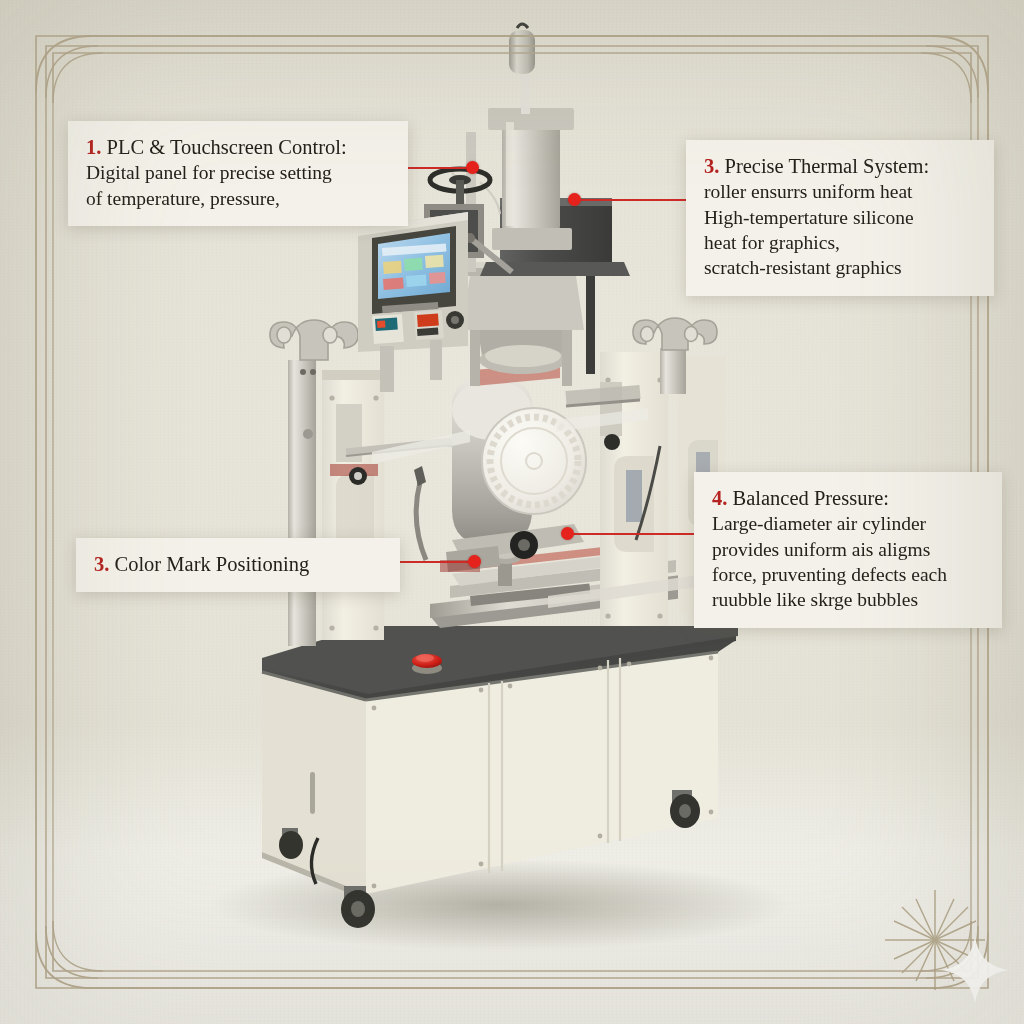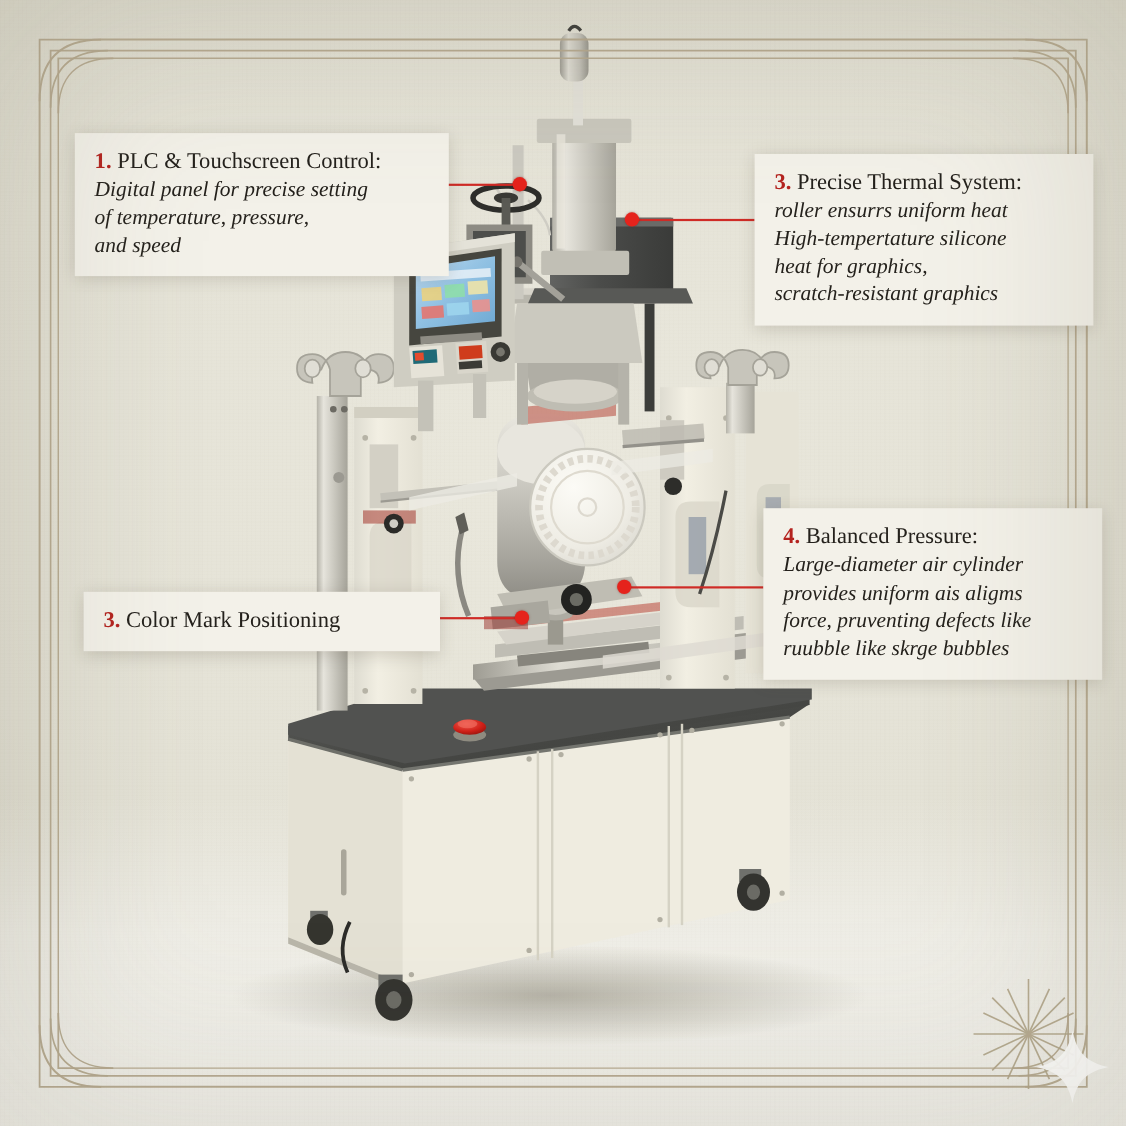--- a/index.html
+++ b/index.html
@@ -32,26 +32,26 @@
 
   
   .callout{position:absolute;background:#f3f1e9;
     box-shadow:0 3px 14px rgba(90,84,62,.22);
     padding:13px 18px 15px 18px;
     color:#24211c;line-height:1.30;font-size:19.5px;
     -webkit-font-smoothing:antialiased;}
   .callout .ttl{display:block;font-size:20.5px;line-height:1.28;}
   .callout .num{color:#b4231f;font-weight:700;}
   .callout .body{display:block;}
-  .callout .ln{display:block;white-space:nowrap;font-style:italic;}
+  .callout .ln{display:block;white-space:nowrap;}
 
   #co1{left:68px;top:121px;width:304px;}
   #co2{left:686px;top:140px;width:272px;}
   #co3{left:76px;top:514px;width:288px;margin-top:24px;}
-  #co4{left:694px;top:462px;width:272px;}
+  #co4{left:694px;top:472px;width:272px;}
 
   .leader{position:absolute;height:2px;background:#cf2b26;}
   .dot{position:absolute;width:13px;height:13px;border-radius:50%;background:#e5231c;
     box-shadow:0 0 2px rgba(120,20,16,.5);}
 
   
   .spark{position:absolute;}
 </style>
 </head>
 <body>
@@ -400,21 +400,20 @@
   <div class="dot" style="left:468px;top:555px;"></div>
 
   <div class="leader" style="left:567px;top:533px;width:127px;"></div>
   <div class="dot" style="left:561px;top:527px;"></div>
 
   <div class="callout" id="co1">
     <span class="ttl"><span class="num">1.</span> <span>PLC &amp; Touchscreen Control:</span></span>
     <span class="body">
       <span class="ln">Digital panel for precise setting</span>
       <span class="ln">of temperature, pressure,</span>
-      <span class="ln">and speed</span>
     </span>
   </div>
 
   <div class="callout" id="co2">
     <span class="ttl"><span class="num">3.</span> <span>Precise Thermal System:</span></span>
     <span class="body">
       <span class="ln">roller ensurrs uniform heat</span>
       <span class="ln">High-tempertature silicone</span>
       <span class="ln">heat for graphics,</span>
       <span class="ln">scratch-resistant graphics</span>
@@ -423,21 +422,21 @@
 
   <div class="callout" id="co3">
     <span class="ttl"><span class="num">3.</span> <span>Color Mark Positioning</span></span>
   </div>
 
   <div class="callout" id="co4">
     <span class="ttl"><span class="num">4.</span> <span>Balanced Pressure:</span></span>
     <span class="body">
       <span class="ln">Large-diameter air cylinder</span>
       <span class="ln">provides uniform ais aligms</span>
-      <span class="ln">force, pruventing defects like</span>
+      <span class="ln">force, pruventing defects each</span>
       <span class="ln">ruubble like skrge bubbles</span>
     </span>
   </div>
 
   <svg class="spark" style="left:880px;top:885px;width:110px;height:110px;" viewBox="0 0 110 110">
     <g stroke="#b0a488" stroke-width="1.5" opacity=".9">
       <line x1="55" y1="5" x2="55" y2="105"></line>
       <line x1="5" y1="55" x2="105" y2="55"></line>
       <line x1="22" y1="22" x2="88" y2="88"></line>
       <line x1="88" y1="22" x2="22" y2="88"></line>

